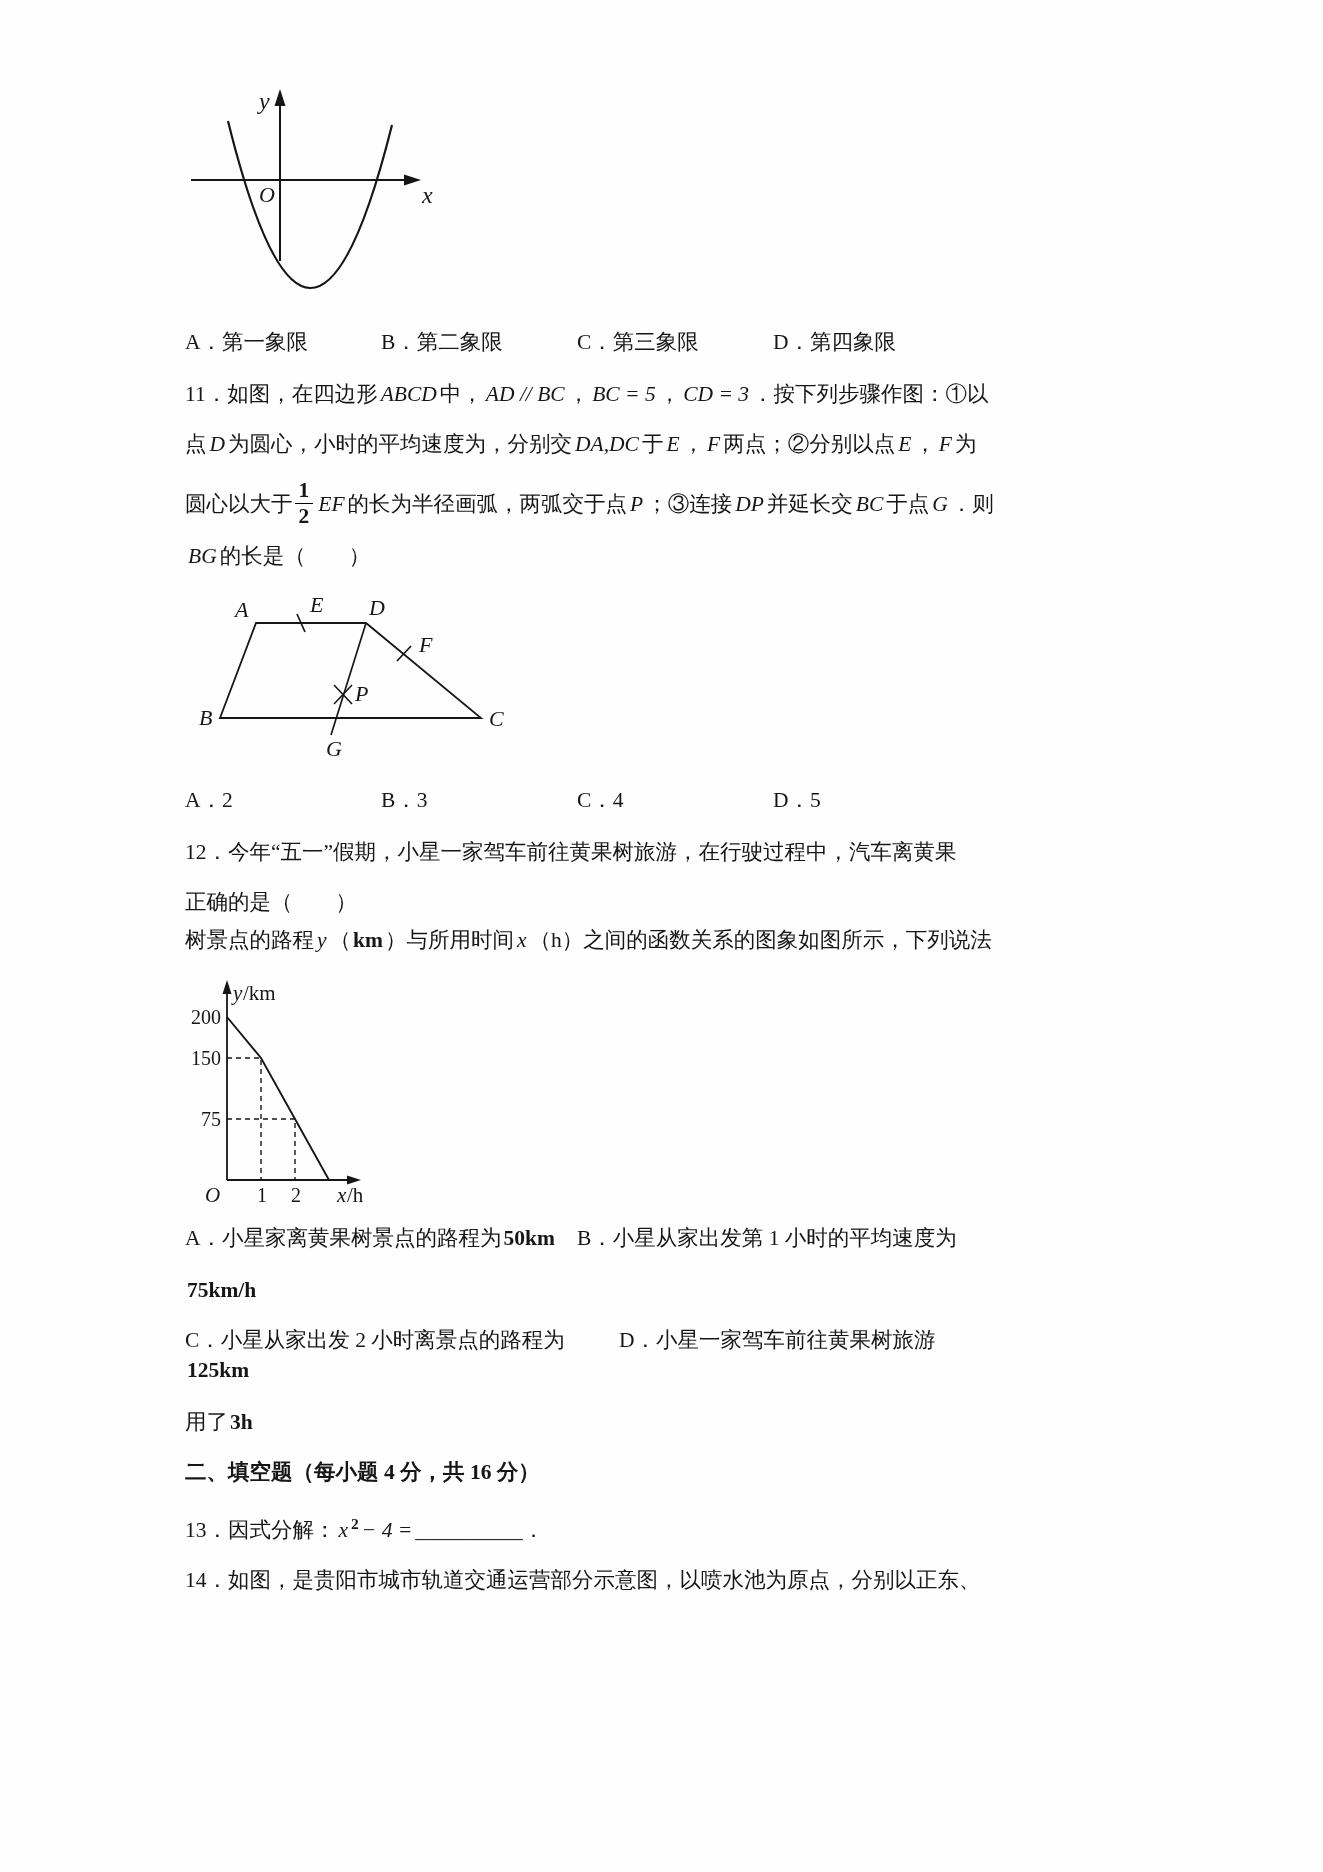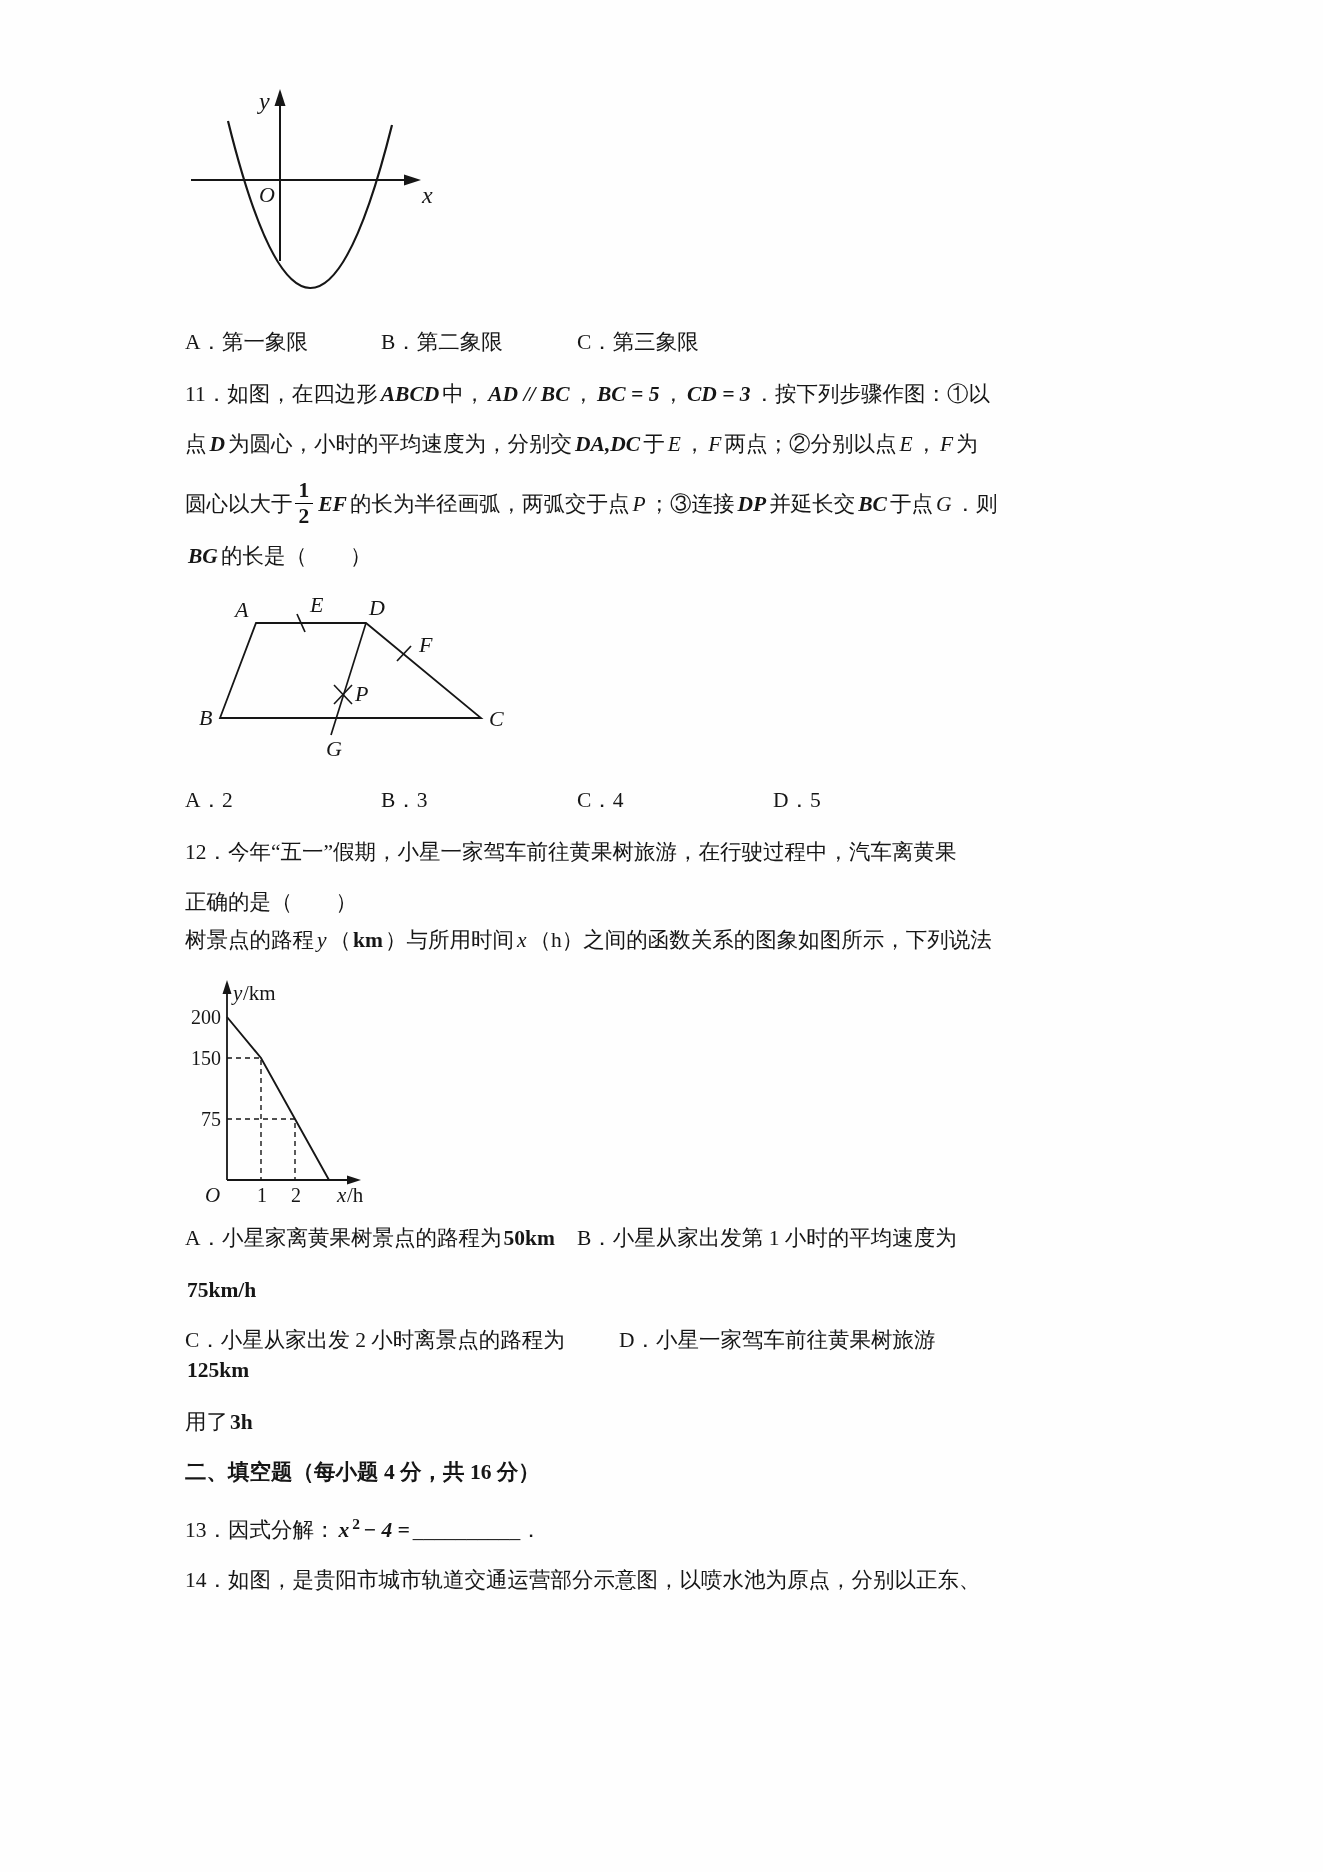--- a/index.html
+++ b/index.html
@@ -21,21 +21,21 @@
     font-size: 21.5px;
     line-height: 30px;
   }
   .fig { display: block; }
   .fig-parabola { margin: 0 0 14px 0; }
   .fig-trap { margin: 6px 0 16px 8px; }
   .fig-graph { margin: 2px 0 10px 2px; }
   .pline { margin-bottom: 20px; white-space: nowrap; }
   .tight { margin-bottom: 8px; }
   .t { font-style: normal; }
-  .m { font-family: "Liberation Serif", serif; font-style: italic; font-weight: bold; padding: 0 3px; }
+  .m { font-family: "Liberation Serif", serif; font-style: italic; font-weight: normal; padding: 0 3px; }
   .i { font-family: "Liberation Serif", serif; font-style: italic; padding: 0 3px; }
   .b { font-family: "Liberation Serif", serif; font-weight: bold; padding: 0 2px; }
   sup.sup { font-weight: bold; font-size: 0.72em; }
   .frac {
     display: inline-block;
     vertical-align: middle;
     text-align: center;
     font-weight: bold;
     line-height: 1.05;
     margin: 0 2px 6px 2px;
@@ -66,20 +66,21 @@
       <path d="M43,36 Q125,368 207,40" fill="none" stroke="#161616" stroke-width="2.2"></path>
       <text x="74" y="24" font-size="24" font-style="italic">y</text>
       <text x="237" y="118" font-size="24" font-style="italic">x</text>
       <text x="74" y="117" font-size="22" font-style="italic">O</text>
     </svg>
 
     <div class="opt4">
       <span>A．第一象限</span>
       <span>B．第二象限</span>
       <span>C．第三象限</span>
+      <span>D．第四象限</span>
     </div>
 
     <div class="pline"><span class="t">11．如图，在四边形</span><span class="m">ABCD</span><span class="t">中，</span><span class="m">AD // BC</span><span class="t">，</span><span class="m">BC = 5</span><span class="t">，</span><span class="m">CD = 3</span><span class="t">．按下列步骤作图：①以</span></div>
     <div class="pline"><span class="t">点</span><span class="m">D</span><span class="t">为圆心，小时的平均速度为，分别交</span><span class="m">DA,DC</span><span class="t">于</span><span class="i">E</span><span class="t">，</span><span class="i">F</span><span class="t">两点；②分别以点</span><span class="i">E</span><span class="t">，</span><span class="i">F</span><span class="t">为</span></div>
     <div class="pline tight"><span class="t">圆心以大于</span><span class="frac"><span class="num">1</span><span class="den">2</span></span><span class="m">EF</span><span class="t">的长为半径画弧，两弧交于点</span><span class="i">P</span><span class="t">；③连接</span><span class="m">DP</span><span class="t">并延长交</span><span class="m">BC</span><span class="t">于点</span><span class="i">G</span><span class="t">．则</span></div>
     <div class="pline"><span class="m">BG</span><span class="t">的长是（　　）</span></div>
 
     <svg class="fig fig-trap" width="330" height="178" viewBox="0 0 330 178">
       <polygon points="63,32 173,32 288,127 27,127" fill="none" stroke="#161616" stroke-width="1.8"></polygon>
       <line x1="173" y1="32" x2="138" y2="144" stroke="#161616" stroke-width="1.7"></line>

